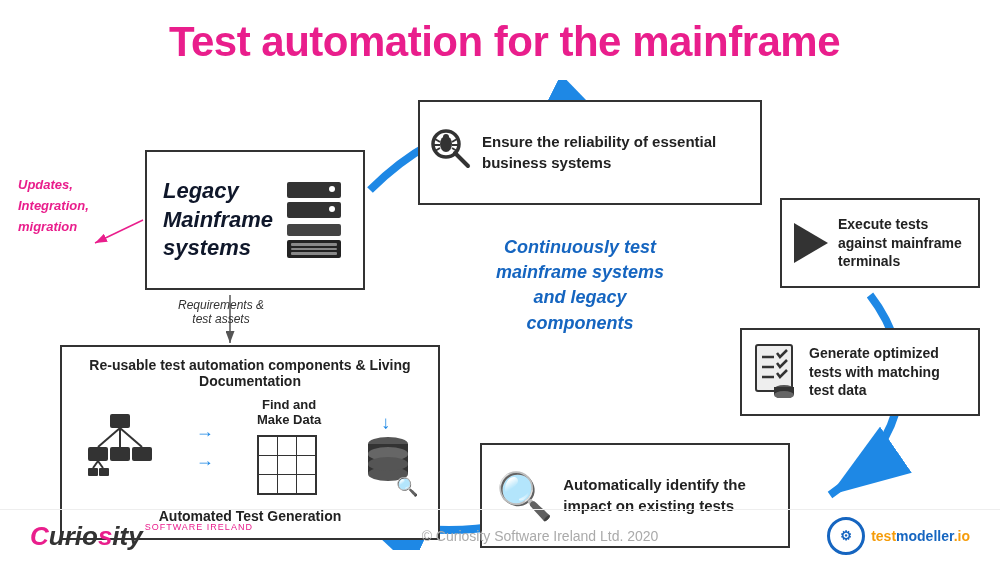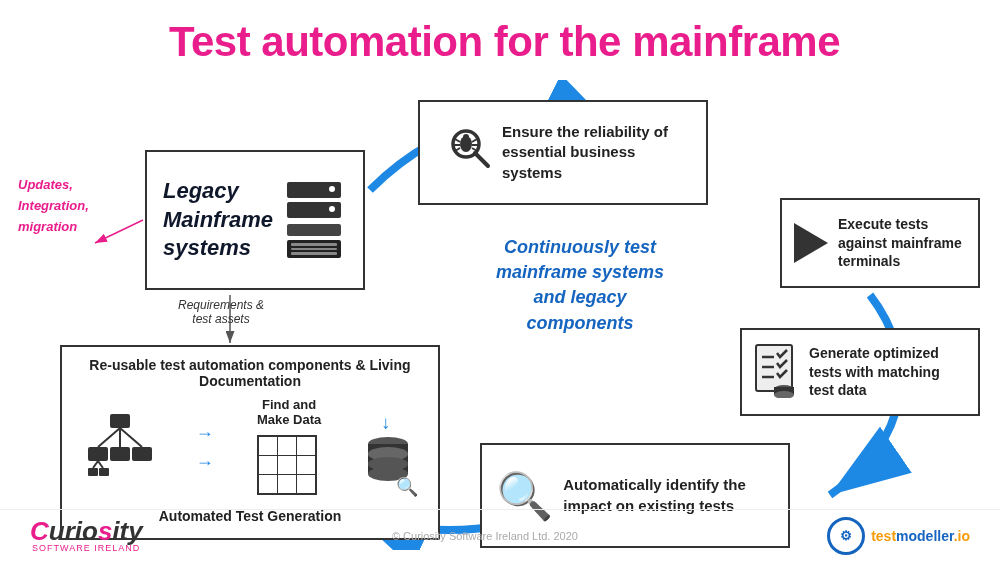--- a/index.html
+++ b/index.html
@@ -163,27 +163,27 @@
       left: 0;
       width: 1000px;
       height: 470px;
       pointer-events: none;
     }
     
     .top-box {
       position: absolute;
       left: 418px;
       top: 20px;
-      width: 290px;
+      width: 344px;
       height: 105px;
       border: 2px solid #333;
       background: #fff;
       display: flex;
       align-items: center;
-      padding: 10px 28px;
+      padding: 10px 8px;
       gap: 10px;
     }
     .bug-icon {
       font-size: 36px;
       color: #333;
       flex-shrink: 0;
     }
     .top-box-text {
       font-size: 15px;
       color: #222;
@@ -470,28 +470,28 @@
   <div class="bottom-box">
     <div style="font-size:46px; color:#333; flex-shrink:0;">🔍</div>
     <div class="bottom-box-text">Automatically identify the impact on existing tests</div>
   </div>
 
   <div class="center-label">Continuously test mainframe systems and legacy components</div>
 
 </div>
 
 <div class="footer" style="position:absolute; bottom:0; left:0; width:1000px; height:52px; display:flex; align-items:center; justify-content:space-between; padding:0 30px;">
-  <div style="display:flex; flex-direction:column; line-height:1;">
+  <div style="display:flex; flex-direction:row; line-height:1;">
     <span style="font-size:26px; font-weight:bold; font-style:italic; color:#333;">
       <span style="color:#e91e8c;">C</span><span>urio</span><span style="color:#e91e8c;">s</span><span>ity</span>
     </span>
     <span style="font-size:9px; color:#e91e8c; letter-spacing:1px; margin-left:2px;">SOFTWARE
 IRELAND</span>
   </div>
-  <div style="font-size:11px; color:#aaa;">© Curiosity Software Ireland Ltd. 2020</div>
+  <div style="font-size:14px; color:#aaa;">© Curiosity Software Ireland Ltd. 2020</div>
   <div class="testmodeller-logo">
     <div style="width:38px; height:38px; border:3px solid #1565c0; border-radius:50%; display:flex; align-items:center; justify-content:center; font-size:13px; font-weight:bold; color:#1565c0; background:#fff;">
       <span>⚙</span>
     </div>
     <span style="color:#333; font-size:14px;">
       <span style="color:#f59c0a; font-weight:bold;">test</span><span style="color:#1565c0; font-weight:bold;">modeller</span><span style="color:#f59c0a; font-weight:bold;">.io</span>
     </span>
   </div>
 </div>
 

